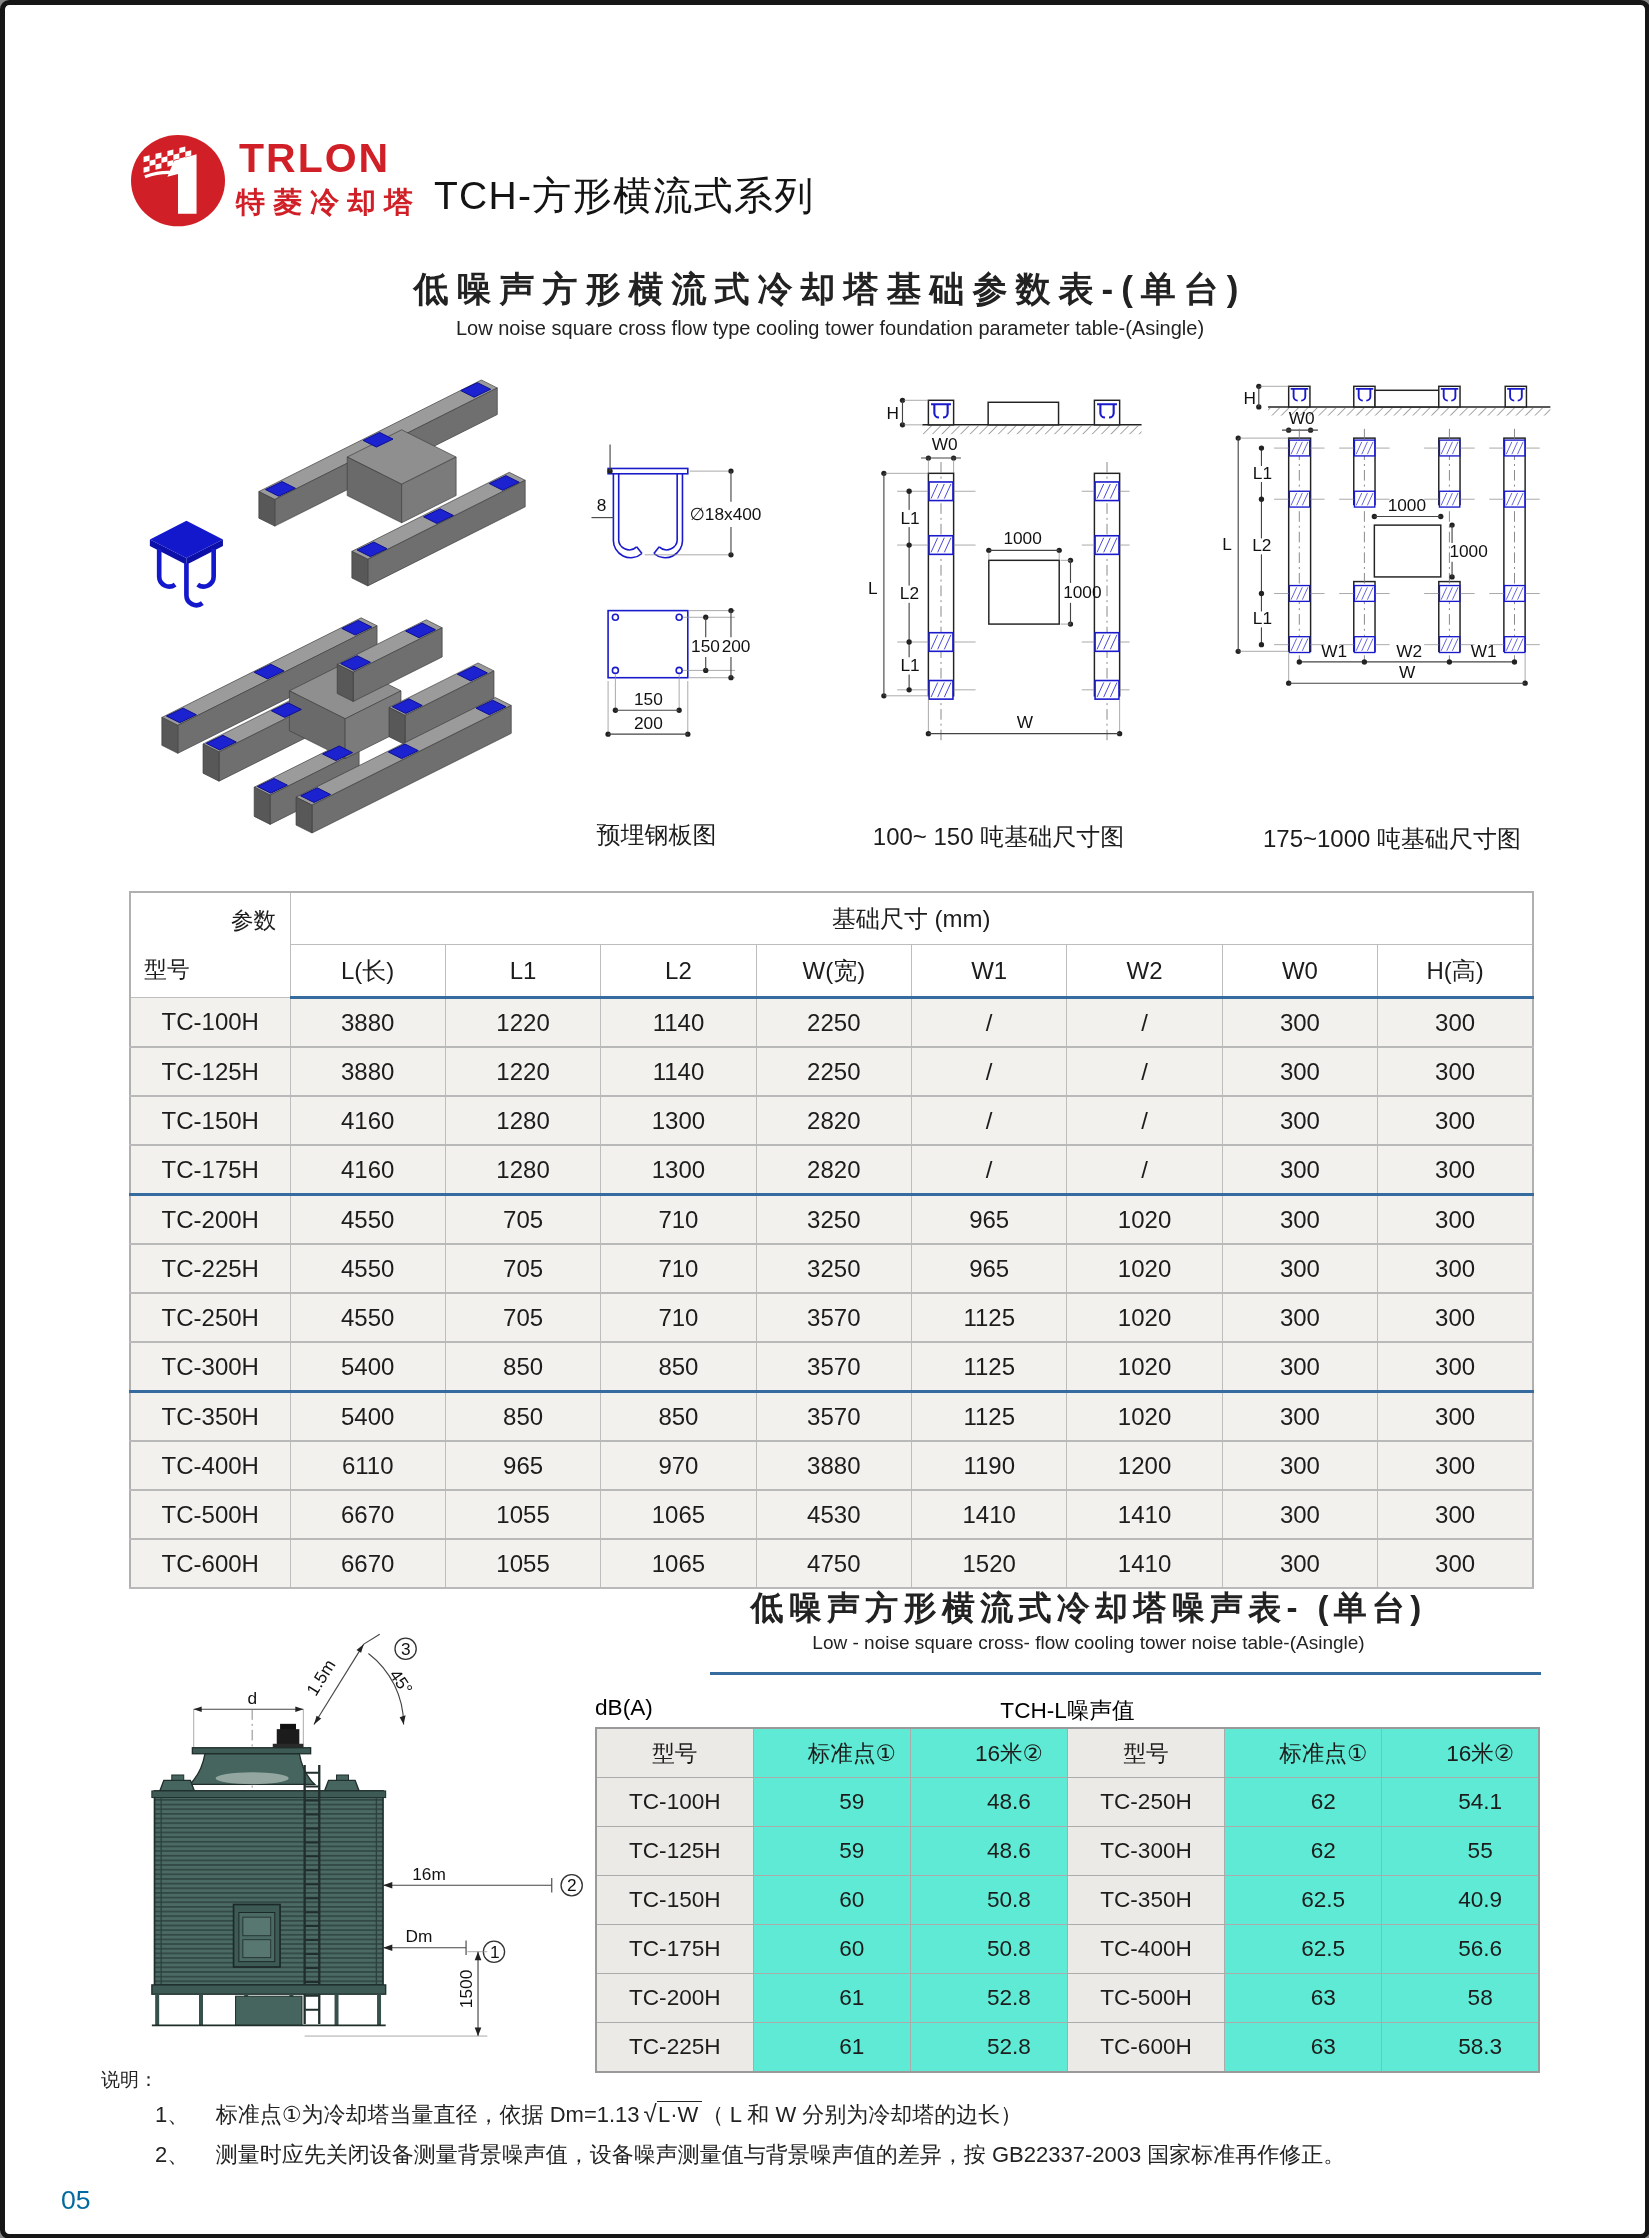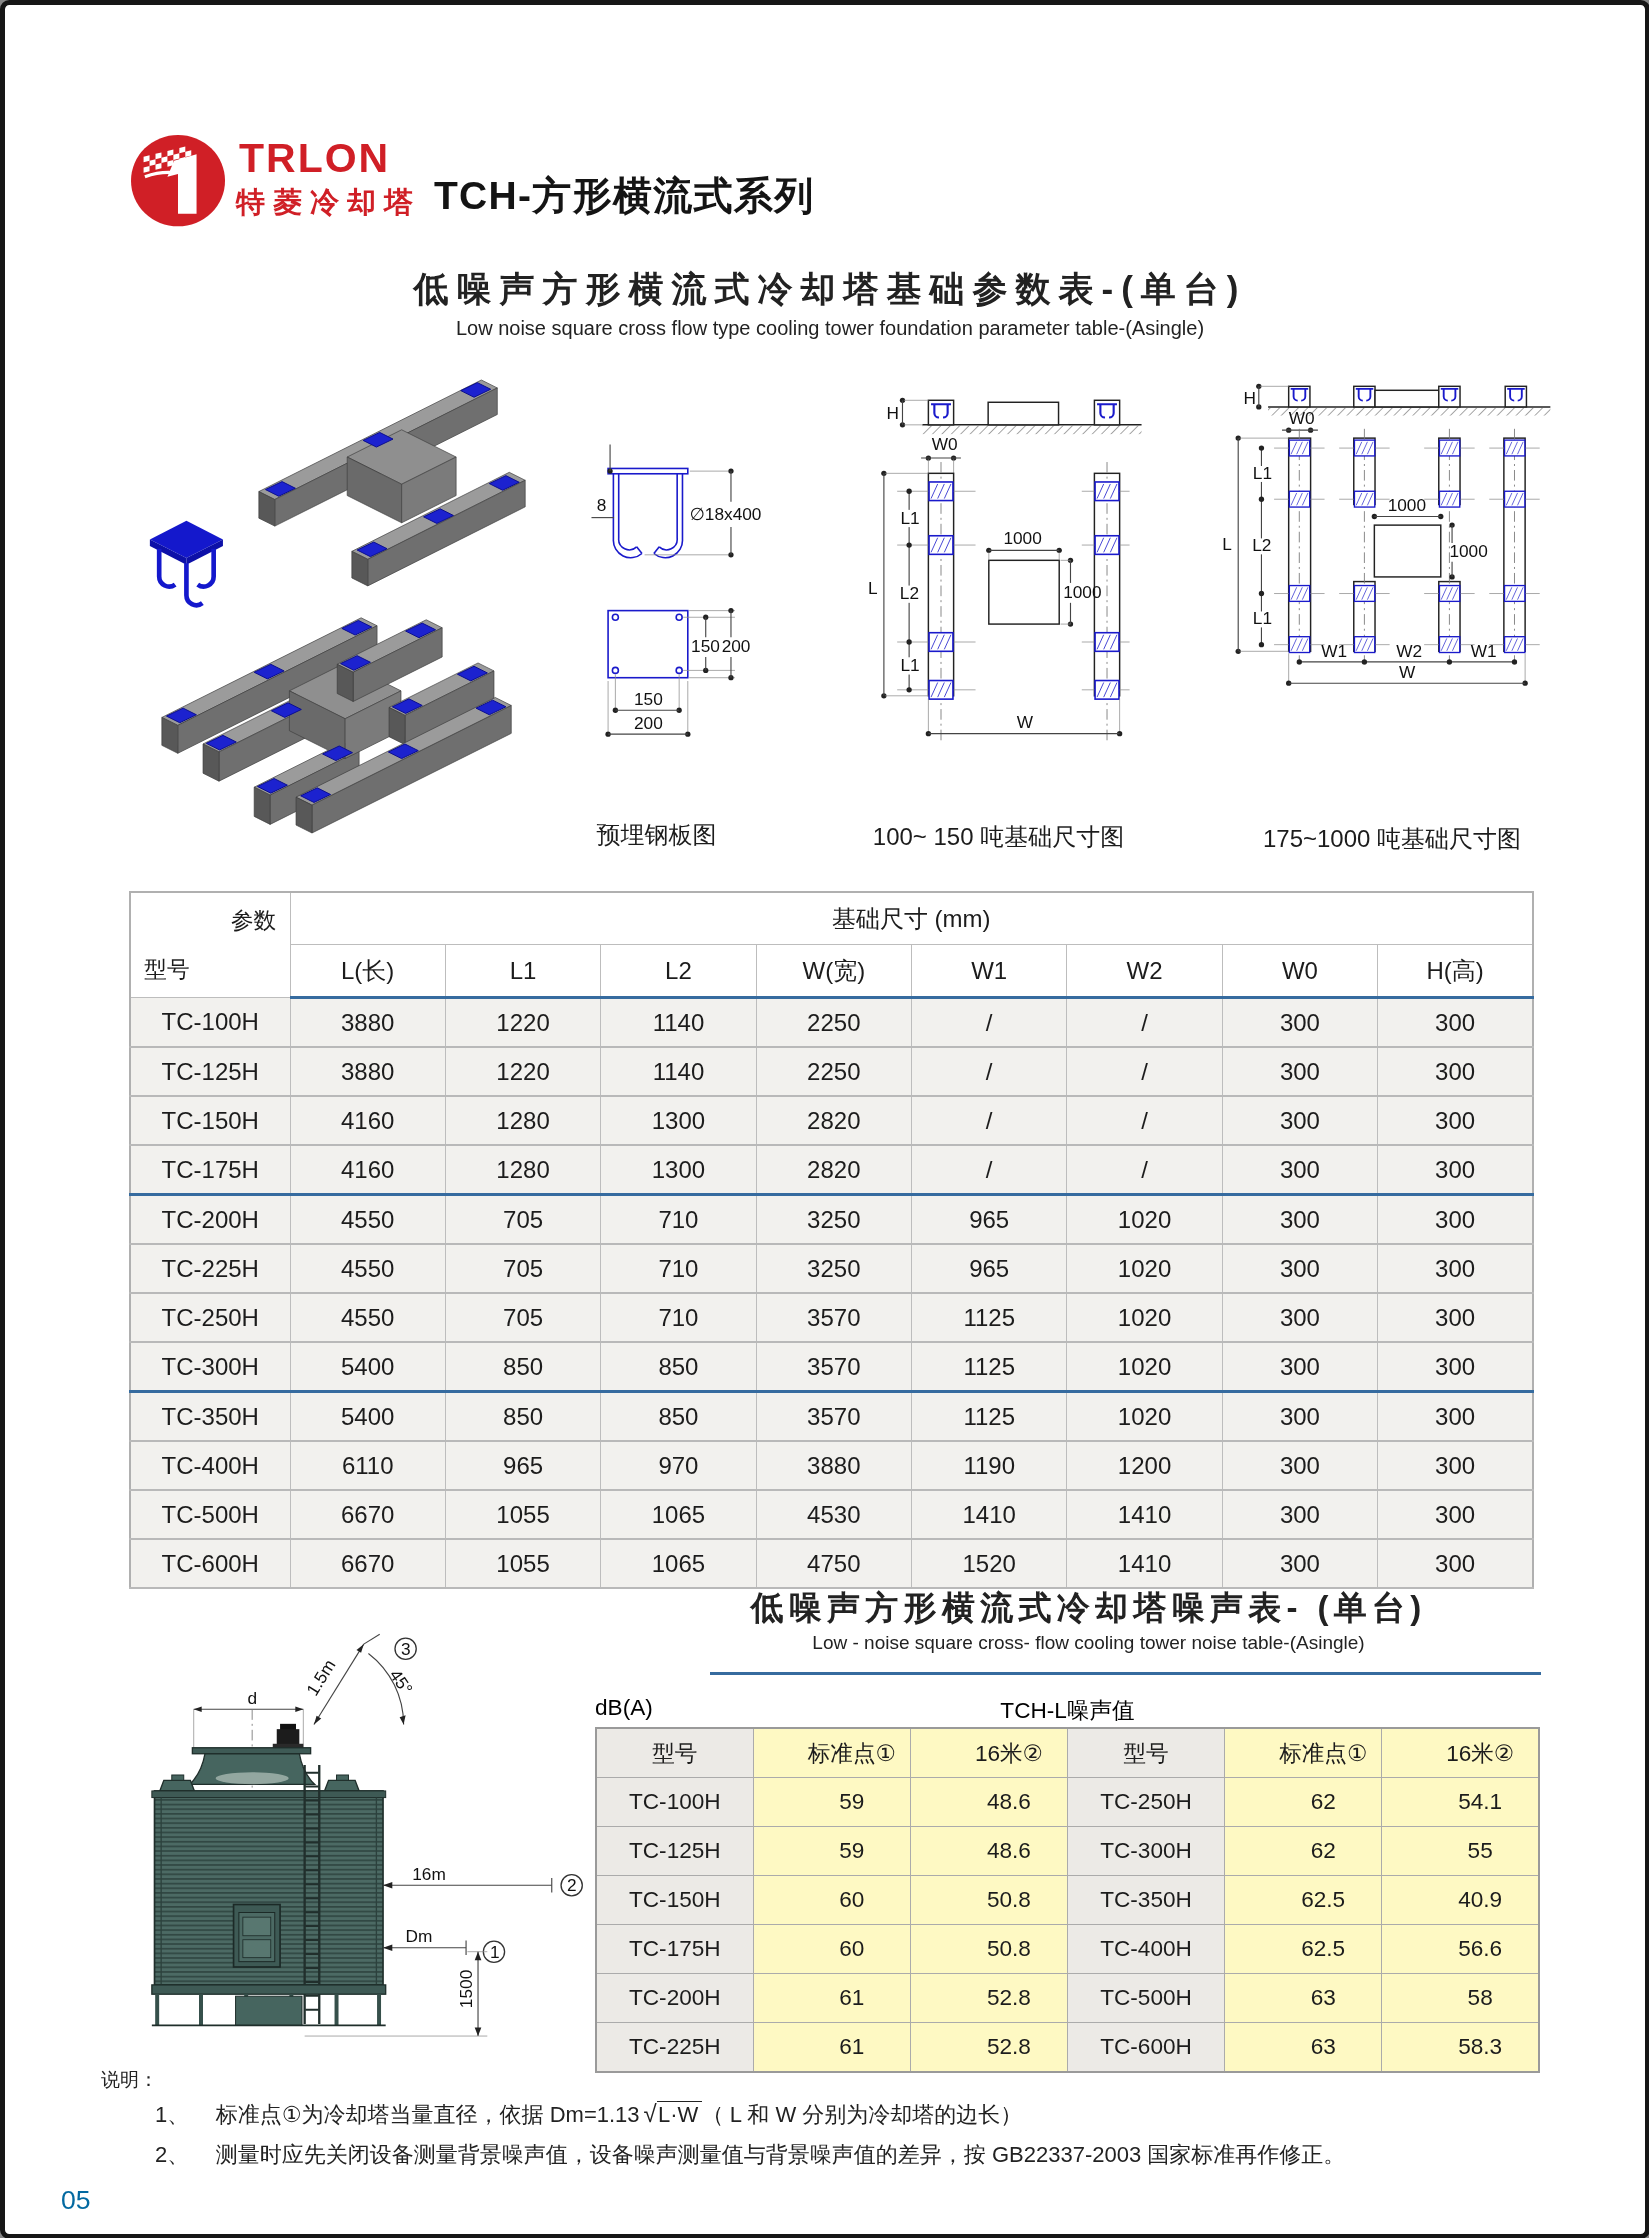--- a/index.html
+++ b/index.html
@@ -5,21 +5,21 @@
   html,body{margin:0;padding:0;background:#888;}
   .page{
     position:relative;width:1650px;height:2239px;background:#ffffff;
     font-family:"Liberation Sans","DejaVu Sans",sans-serif;color:#1c1c1c;
     border:5.3px solid #161616;border-radius:9.3px;box-sizing:border-box;overflow:hidden;
   }
   .abs{position:absolute;}
   
   .brand-name{left:234px;top:130px;font-size:41px;font-weight:800;color:#d01f26;letter-spacing:2px;}
   .brand-cn{left:231px;top:178px;font-size:29px;font-weight:700;color:#d01f26;letter-spacing:8px;}
-  .series-title{left:429px;top:164px;font-size:39px;font-weight:700;color:#141414;letter-spacing:1.3px;}
+  .series-title{left:429px;top:164px;font-size:39px;font-weight:400;color:#141414;letter-spacing:1.3px;}
   
   .s1-title{left:0;top:261px;width:1650px;text-align:center;font-size:35px;font-weight:600;letter-spacing:8px;color:#222;}
   .s1-sub{left:0;top:312px;width:1650px;text-align:center;font-size:20px;color:#222;}
   .s2-title{left:419px;top:1581px;width:1329px;text-align:center;font-size:33px;font-weight:600;letter-spacing:5.3px;color:#222;}
   .s2-sub{left:419px;top:1627px;width:1329px;text-align:center;font-size:19px;color:#222;}
   .caption{font-size:24px;color:#1c1c1c;text-align:center;}
   .blue-rule{background:#366b9f;height:3.3px;}
   .noise-label{font-size:22.6px;color:#000000;}
   
   table{border-collapse:collapse;table-layout:fixed;}
@@ -32,21 +32,21 @@
   .ftable tbody tr.grp td{border-bottom:3.3px solid #366b9f;}
   .corner{position:relative;background:#fff;
     background-image:linear-gradient(to bottom right,transparent 49.4%,#b9b9b9 49.4%,#b9b9b9 50.6%,transparent 50.6%);}
   .corner .c-top{position:absolute;top:12px;right:13.3px;font-size:22.6px;}
   .corner .c-bot{position:absolute;bottom:12px;left:13.3px;font-size:22.6px;}
   
   .ntable{position:absolute;left:590px;top:1722px;width:945px;border:2px solid #9a9a9a;}
   .ntable th,.ntable td{border:1.3px solid #ababab;text-align:center;vertical-align:middle;
     font-size:22.6px;font-weight:400;color:#1c1c1c;height:48px;padding:0;}
   .ntable .model{background:#eceae6;}
-  .ntable .val{background:#fef9c3;padding-left:40px;}
+  .ntable .val{background:#5eead4;padding-left:40px;}
   
   .notes-head{left:96px;top:2062px;font-size:19px;color:#222;}
   .note-line{left:150px;font-size:22px;color:#222;display:flex;align-items:baseline;white-space:nowrap;}
   .note-num{margin-right:26.6px;}
   .rad{font-size:24px;margin-left:4px;}
   .radicand{border-top:1.7px solid #222;padding:0 3.3px 0 1.3px;}
   .page-num{left:56px;top:2180px;font-size:26.6px;color:#0369a1;font-weight:500;}
   
   svg text{font-family:"Liberation Sans","DejaVu Sans",sans-serif;fill:#111;}
   .dl{stroke:#444;stroke-width:1.7;fill:none;}

